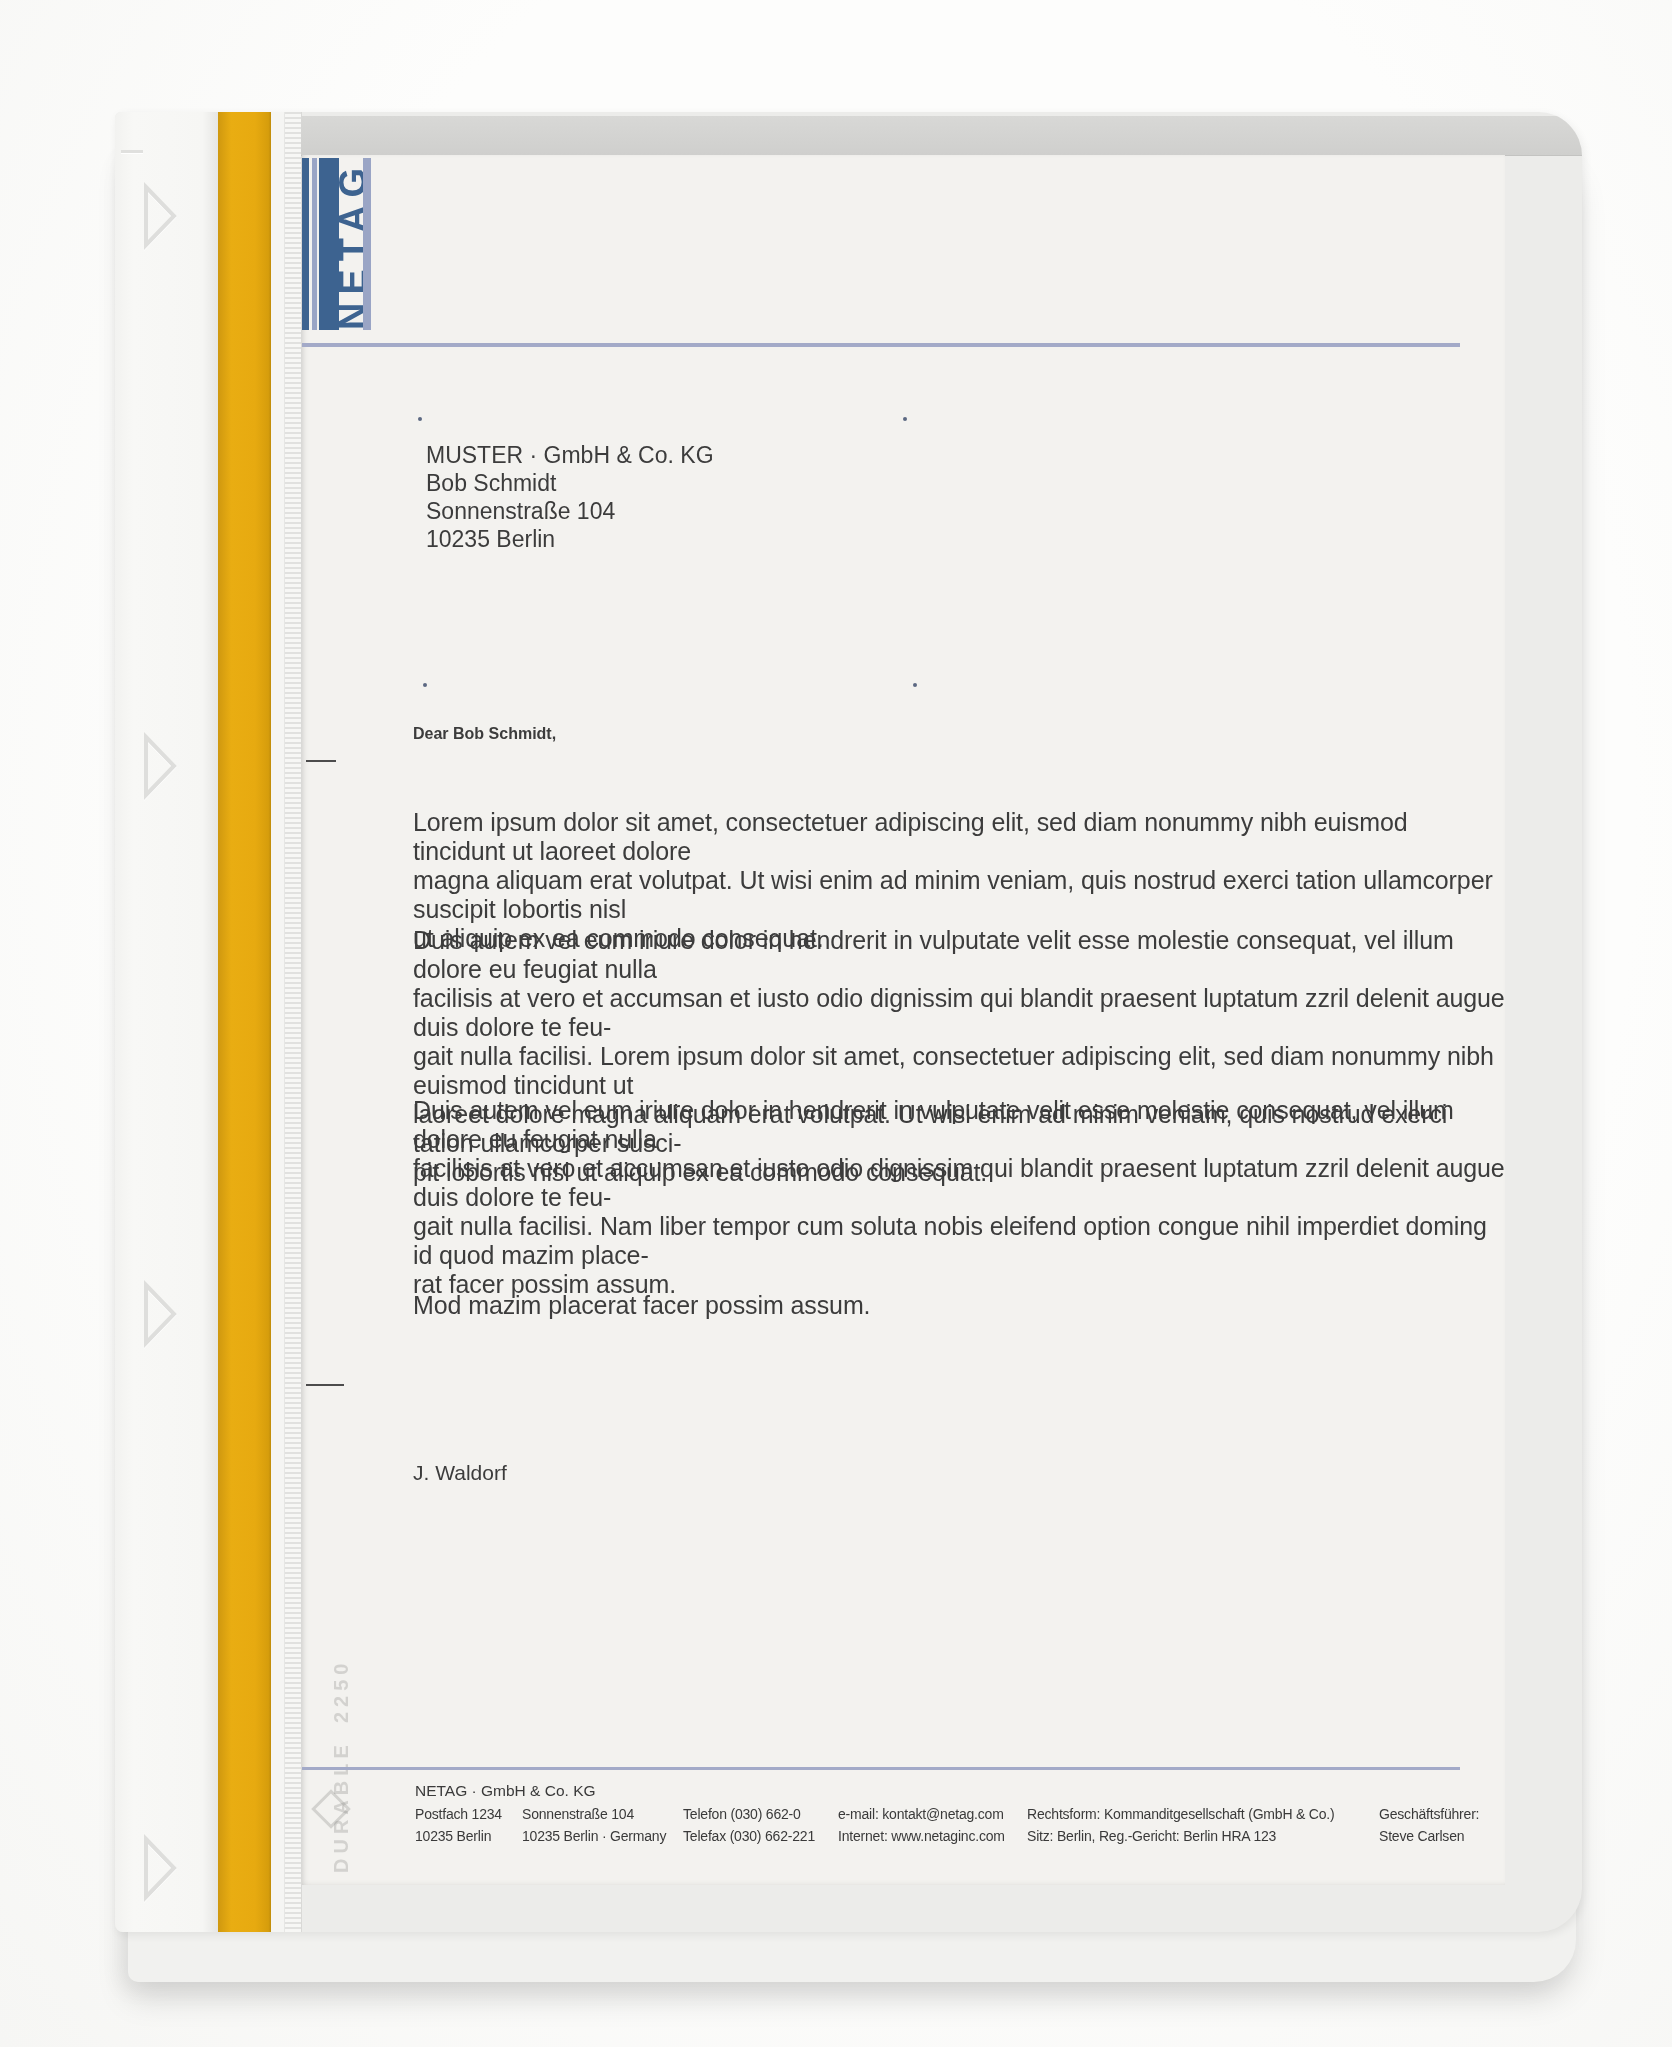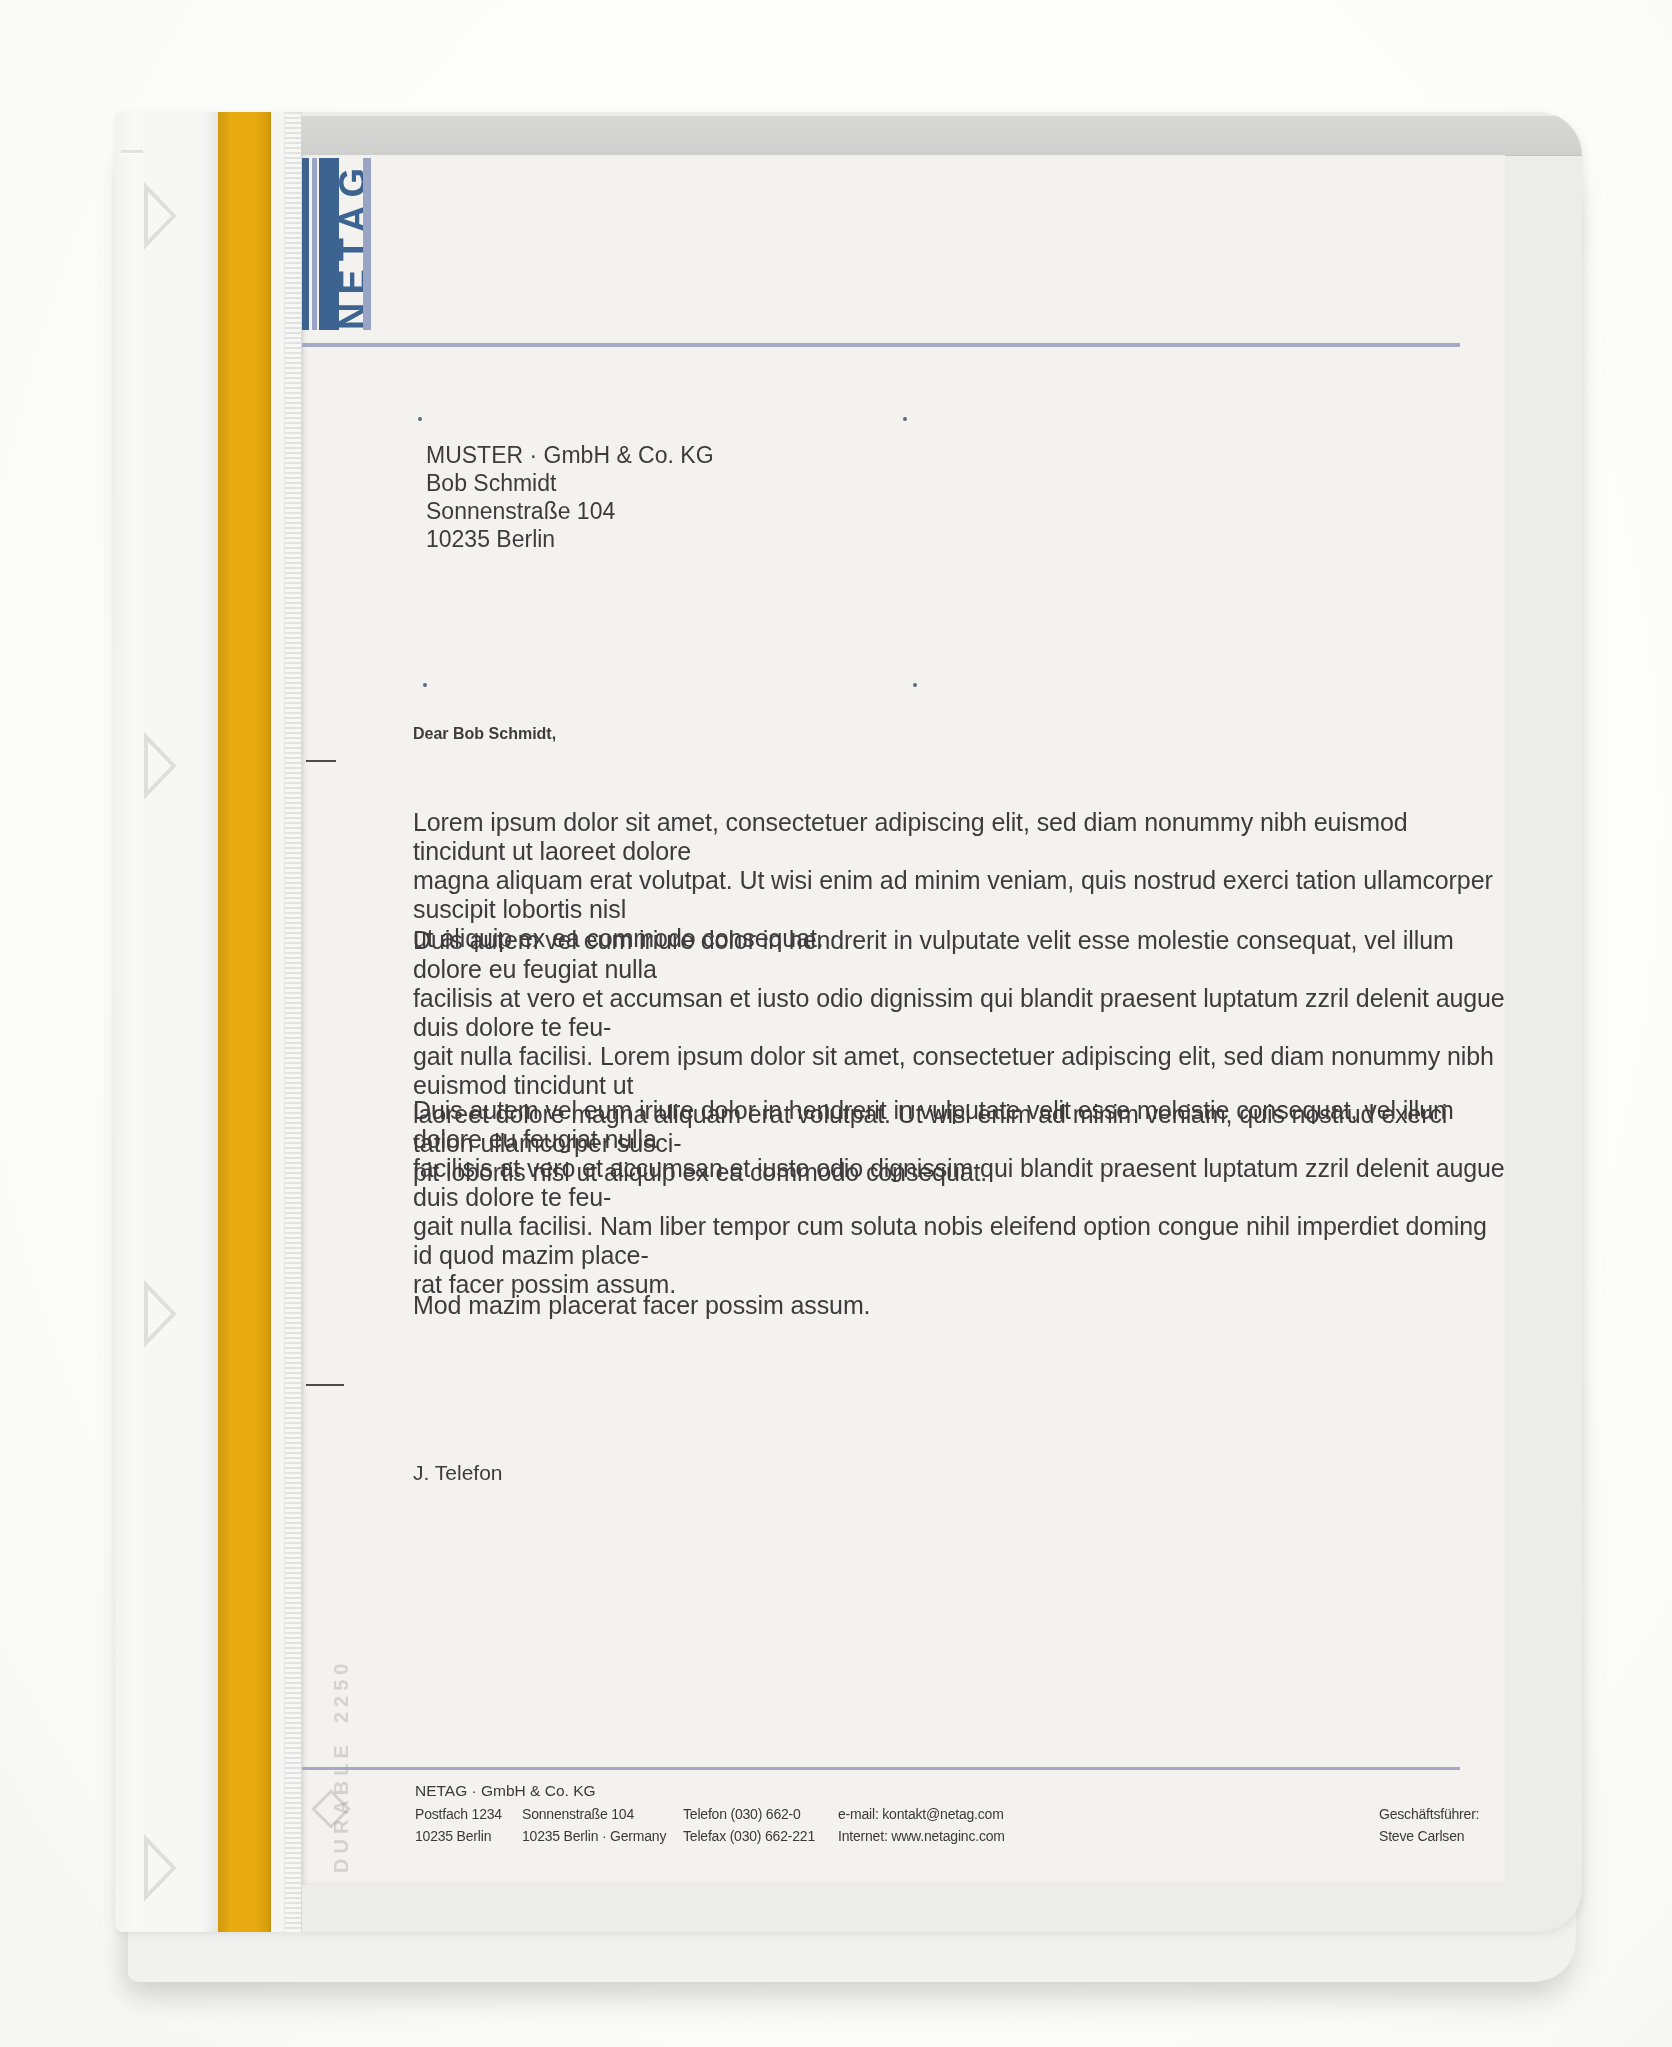--- a/index.html
+++ b/index.html
@@ -151,33 +151,35 @@
     <div class="para p2">Duis autem vel eum iriure dolor in hendrerit in vulputate velit esse molestie consequat, vel illum dolore eu feugiat nulla
 facilisis at vero et accumsan et iusto odio dignissim qui blandit praesent luptatum zzril delenit augue duis dolore te feu-
 gait nulla facilisi. Lorem ipsum dolor sit amet, consectetuer adipiscing elit, sed diam nonummy nibh euismod tincidunt ut
 laoreet dolore magna aliquam erat volutpat. Ut wisi enim ad minim veniam, quis nostrud exerci tation ullamcorper susci-
 pit lobortis nisl ut aliquip ex ea commodo consequat.</div>
     <div class="para p3">Duis autem vel eum iriure dolor in hendrerit in vulputate velit esse molestie consequat, vel illum dolore eu feugiat nulla
 facilisis at vero et accumsan et iusto odio dignissim qui blandit praesent luptatum zzril delenit augue duis dolore te feu-
 gait nulla facilisi. Nam liber tempor cum soluta nobis eleifend option congue nihil imperdiet doming id quod mazim place-
 rat facer possim assum.</div>
     <div class="para p4">Mod mazim placerat facer possim assum.</div>
-    <div class="signature">J. Telefon</div>
+    <div class="signature">J. Waldorf</div>
 
     <div class="emboss-digits">2250</div>
     <div class="emboss-diamond"></div>
     <div class="emboss-name">DURABLE</div>
 
     <div class="rule rule-footer"></div>
     <div class="footer-company">NETAG · GmbH &amp; Co. KG</div>
     <div class="fcol fc0">Postfach 1234
 10235 Berlin</div>
     <div class="fcol fc1">Sonnenstraße 104
 10235 Berlin · Germany</div>
     <div class="fcol fc2">Telefon (030) 662-0
 Telefax (030) 662-221</div>
     <div class="fcol fc3">e-mail: kontakt@netag.com
 Internet: www.netaginc.com</div>
+    <div class="fcol fc4">Rechtsform: Kommanditgesellschaft (GmbH &amp; Co.)
+Sitz: Berlin, Reg.-Gericht: Berlin HRA 123</div>
     <div class="fcol fc5">Geschäftsführer:
 Steve Carlsen</div>
 
   </div>
 </div>
 
 </body></html>

